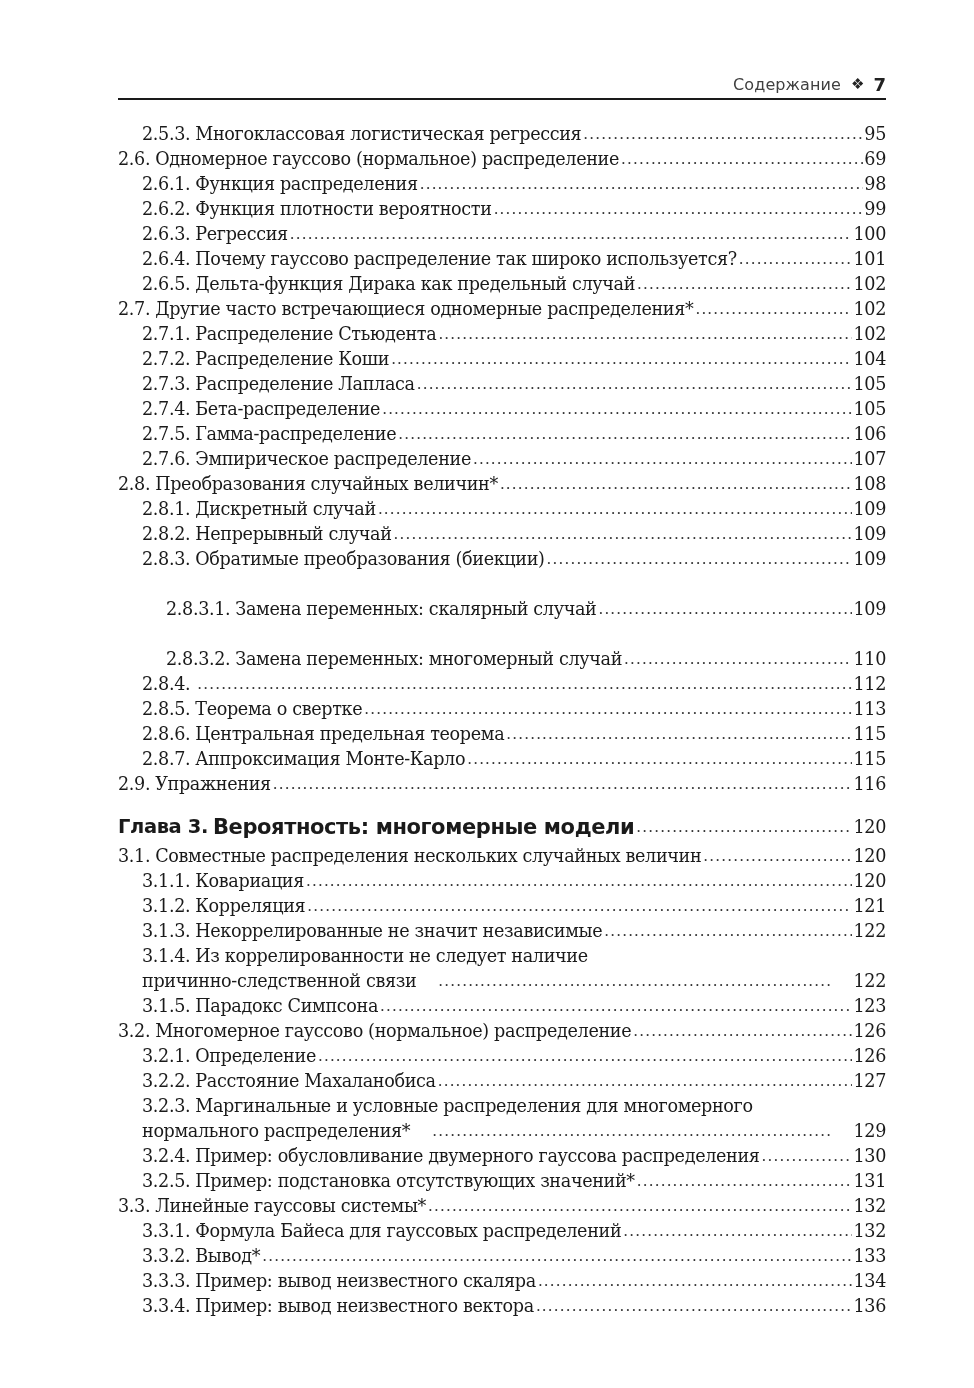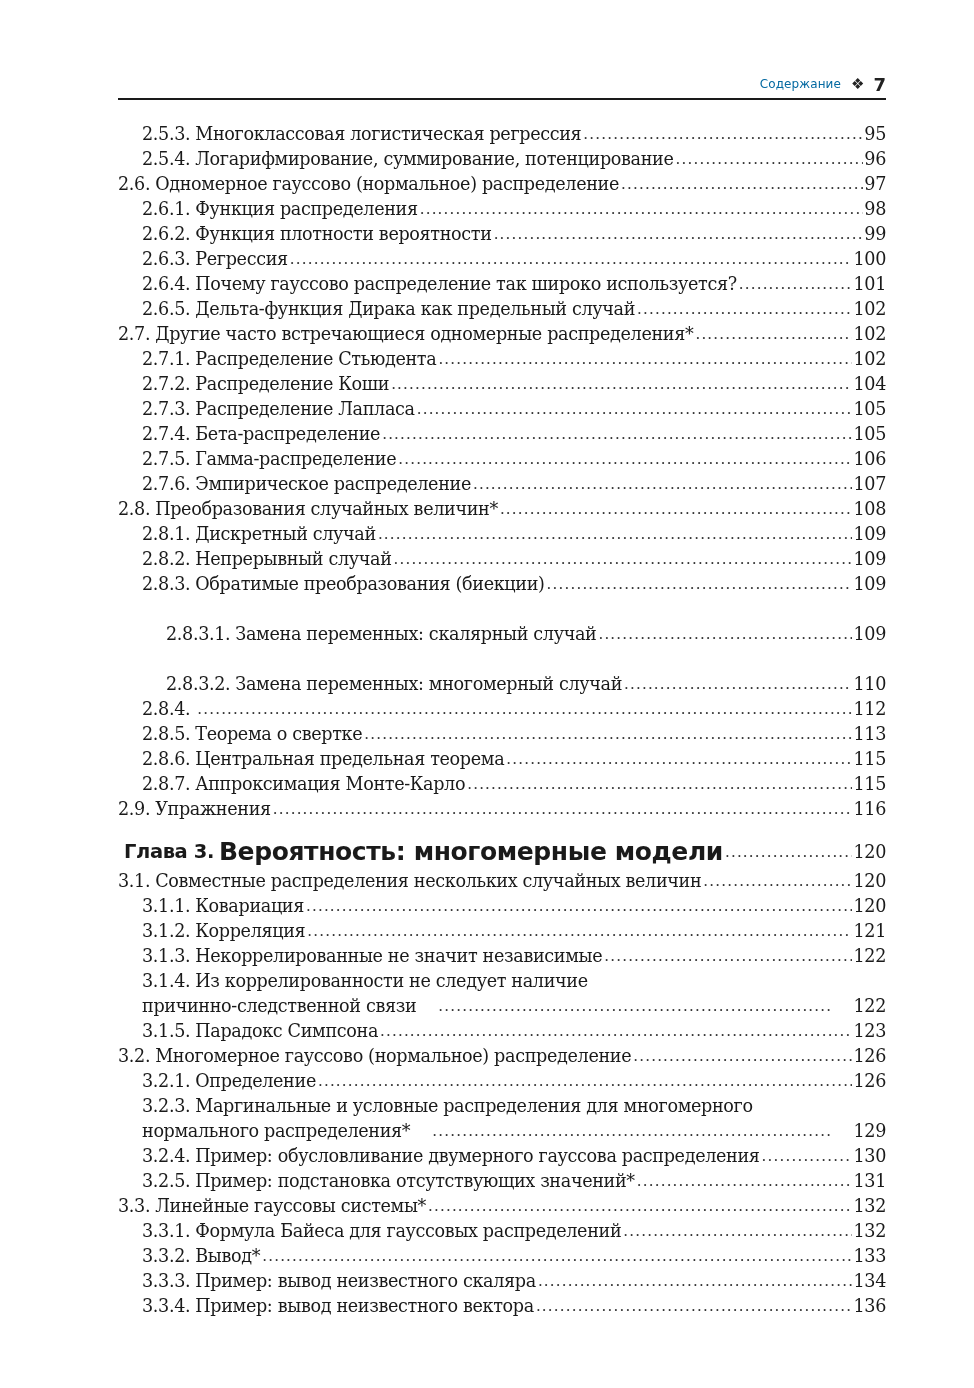--- a/index.html
+++ b/index.html
@@ -7,21 +7,21 @@
     width: 974px; height: 1388px; position: relative; overflow: hidden;
     font-family: "DejaVu Serif", "Liberation Serif", serif;
     color: #1a1a1a;
   }
   .page-header {
     position: absolute; left: 118px; top: 70px; width: 768px; height: 28px;
     border-bottom: 2.5px solid #1a1a1a;
     display: flex; justify-content: flex-end; align-items: center;
     font-family: "DejaVu Sans", "Liberation Sans", sans-serif;
   }
-  .header-title { font-size: 12px; color: #0369a1; letter-spacing: 0.1px; }
+  .header-title { font-size: 16px; color: #404040; letter-spacing: 0.1px; }
   .header-ornament { font-size: 15px; margin: 0 9px 0 10px; color: #222; }
   .header-page { font-size: 18px; font-weight: bold; color: #222; }
 
   .toc {
     position: absolute; left: 118px; top: 122px; width: 768px;
   }
   .toc-entry {
     display: flex; align-items: center;
     height: 25px; line-height: 25px;
     font-size: 17.6px; letter-spacing: -0.35px;
@@ -38,55 +38,49 @@
   .toc-entry .leader::before {
     content: "..................................................................................................................................................................................................................................................";
   }
   .toc-entry .page { flex: 0 0 auto; }
   .toc-entry.plain .title { flex: 1 1 auto; }
   .chapter {
     margin-top: 13px; height: 34px; line-height: 34px;
   }
   .chapter .title {
     font-family: "DejaVu Sans", "Liberation Sans", sans-serif;
-    font-weight: bold; font-size: 25px; letter-spacing: -0.4px;
+    font-weight: bold; font-size: 21px; letter-spacing: -0.4px;
   }
   .chapter .num {
     font-family: "DejaVu Sans", "Liberation Sans", sans-serif;
-    font-weight: bold; font-size: 19.5px; letter-spacing: -0.4px; margin-left: 6px;
+    font-weight: bold; font-size: 19.5px; letter-spacing: -0.4px;
   }
 </style>
 </head>
 <body>
 
 <div class="page-header">
   <span class="header-title">Содержание</span>
   <span class="header-ornament">❖</span>
   <span class="header-page">7</span>
 </div>
 
 <div class="toc" id="toc">
   <div id="toc-part1">
       <div class="toc-entry l2">
         <span class="num">2.5.3.</span>
         <span class="title">Многоклассовая логистическая регрессия</span>
         <span class="leader"></span>
         <span class="page">95</span>
       </div>
-      <div class="toc-entry l2">
-        <span class="num">2.5.4.</span>
-        <span class="title">Логарифмирование, суммирование, потенцирование</span>
-        <span class="leader"></span>
-        <span class="page">96</span>
-      </div>
       <div class="toc-entry">
         <span class="num">2.6.</span>
         <span class="title">Одномерное гауссово (нормальное) распределение</span>
         <span class="leader"></span>
-        <span class="page">97</span>
+        <span class="page">69</span>
       </div>
       <div class="toc-entry l2">
         <span class="num">2.6.1.</span>
         <span class="title">Функция распределения</span>
         <span class="leader"></span>
         <span class="page">98</span>
       </div>
       <div class="toc-entry l2">
         <span class="num">2.6.2.</span>
         <span class="title">Функция плотности вероятности</span>
@@ -270,20 +264,26 @@
         <span class="title">Многомерное гауссово (нормальное) распределение</span>
         <span class="leader"></span>
         <span class="page">126</span>
       </div>
       <div class="toc-entry l2">
         <span class="num">3.2.1.</span>
         <span class="title">Определение</span>
         <span class="leader"></span>
         <span class="page">126</span>
       </div>
+      <div class="toc-entry l2">
+        <span class="num">3.2.2.</span>
+        <span class="title">Расстояние Махаланобиса</span>
+        <span class="leader"></span>
+        <span class="page">127</span>
+      </div>
       <div class="toc-entry l2 plain">
         <span class="num">3.2.3.</span>
         <span class="title">Маргинальные и условные распределения для многомерного</span>
       </div>
       <div class="toc-entry cont">
         <span class="title">нормального распределения*</span>
         <span class="leader"></span>
         <span class="page">129</span>
       </div>
       <div class="toc-entry l2">

